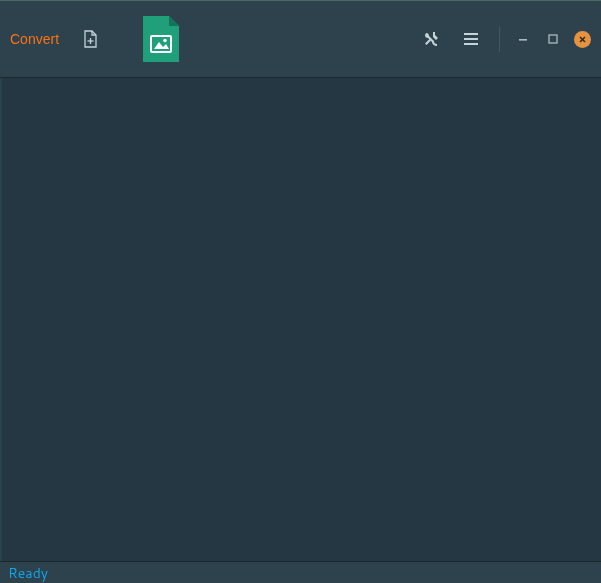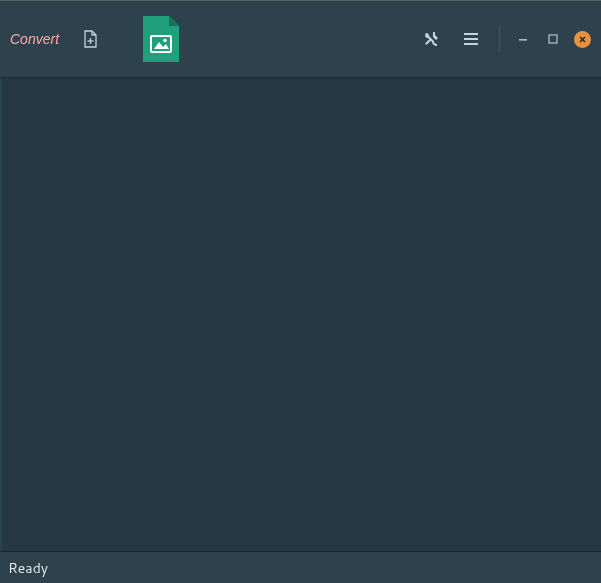--- a/index.html
+++ b/index.html
@@ -17,26 +17,25 @@
     border-top: 1px solid #4a6a5f;
     border-bottom: 1px solid #1a2930;
     display: flex;
     align-items: center;
     padding: 0 10px 0 6px;
     position: relative;
   }
   .hb-left { display: flex; align-items: center; gap: 14px; }
   .convert-btn {
     font-size: 14px;
-    color: #fca5a5;
+    color: #f97316;
     padding: 6px 4px;
     background: transparent;
     border: none;
     cursor: default;
-    font-style: italic;
   }
   .icon-btn {
     width: 28px; height: 28px;
     display: flex; align-items: center; justify-content: center;
     color: #c4d2d9;
   }
   .app-icon {
     margin-left: 22px;
     width: 40px; height: 50px;
     position: relative;
@@ -69,27 +68,27 @@
     border-radius: 50%;
     background: #e59340;
     display: flex; align-items: center; justify-content: center;
   }
   .content {
     flex: 1;
     background: #243742;
     border-left: 2px solid #26444a;
   }
   .statusbar {
-    height: 32px;
+    height: 22px;
     background: #2e424e;
     display: flex;
     align-items: center;
     padding: 0 8px;
     font-size: 14px;
-    color: #e5e5e5;
+    color: #0ea5e9;
     border-top: 1px solid #1a2930;
   }
   svg { display: block; }
 </style>
 </head>
 <body>
 
 <div class="headerbar">
   <div class="hb-left">
     <button class="convert-btn">Convert</button>

